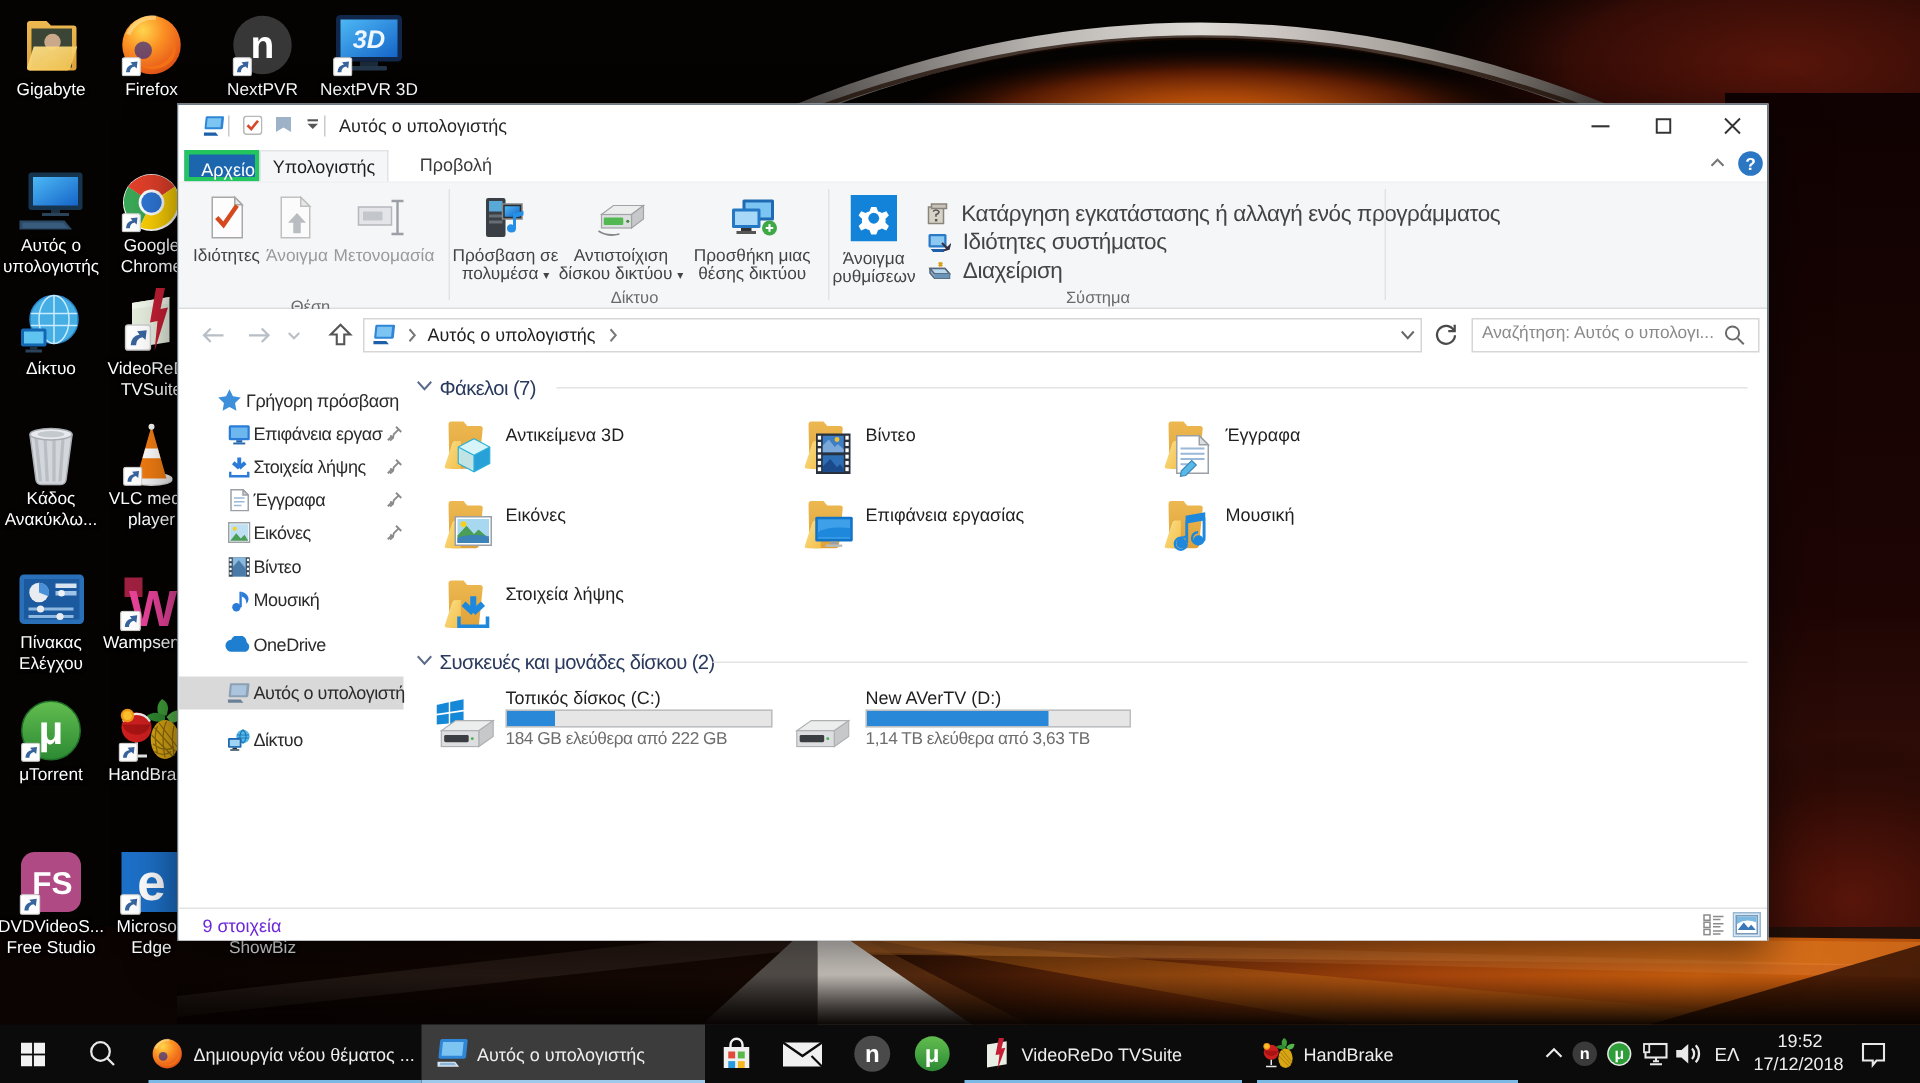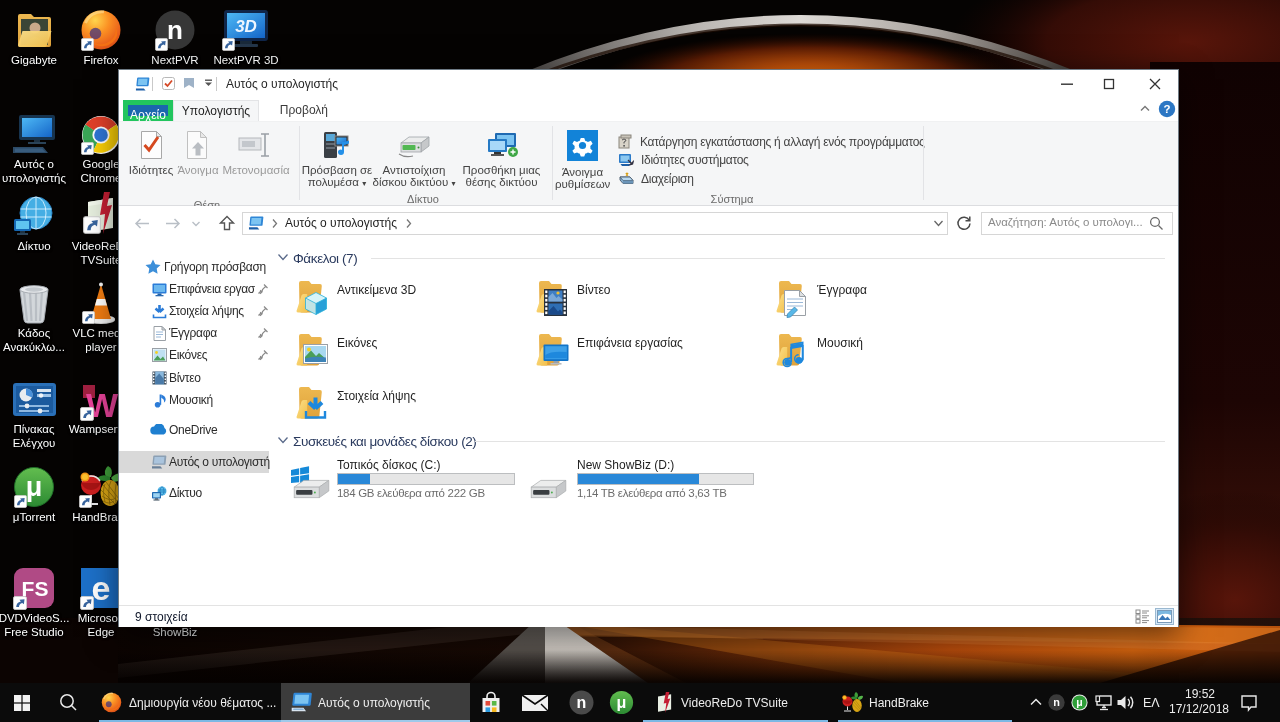--- a/index.html
+++ b/index.html
@@ -15,21 +15,21 @@
 #tabs{top:28px;height:23px;background:#fff}
 #ribbon{top:51px;height:85px;background:#f5f6f7;border-top:1px solid #f0f1f2;border-bottom:1px solid #dcdde0}
 #addrbar{top:136px;height:35px;background:#fff}
 #body{top:171px;height:364.5px;background:#fff}
 #statusbar{top:535px;height:22px;background:#fff;border-top:1px solid #e3e3e3}
 .tab{position:absolute;top:2px;height:21px;line-height:21px;padding:0 13px;font-size:12px;color:#3b3b3b}
 .ribsep{position:absolute;top:4px;height:74px;width:1px;background:#e2e3e6}
 .riblabel{position:absolute;font-size:11px;color:#6a6a6a;text-align:center}
 .ribbtn{position:absolute;text-align:center;font-size:11.5px;color:#444;line-height:12px}
 .ribbtn.gray{color:#9a9a9a}
-.smallcmd{position:absolute;font-size:12px;color:#444;white-space:nowrap;letter-spacing:-0.3px}
+.smallcmd{position:absolute;font-size:15px;color:#444;white-space:nowrap;letter-spacing:-0.3px}
 .navitem{position:absolute;font-size:12px;color:#2b2b2b;white-space:nowrap;letter-spacing:-0.3px}
 .tilelbl{position:absolute;font-size:12px;color:#1f1f1f;white-space:nowrap}
 .hdr{position:absolute;font-size:13.5px;color:#2a3a5e;white-space:nowrap;letter-spacing:-0.4px}
 .hline{position:absolute;height:1px;background:#e3e3e3}
 .gray{color:#6d6d6d}
 #taskbar{position:absolute;left:0;top:683px;width:1280px;height:39px;background:#0b0b0b;z-index:30}
 .tbtxt{position:absolute;font-size:12px;color:#eee;white-space:nowrap}
 .tbline{position:absolute;bottom:0;height:2px;background:#7cb8e4}
 </style>
 </head>
@@ -393,21 +393,21 @@
         <rect x="2" y="13.5" width="12" height="1.4" fill="#333"></rect>
       </svg>
  <svg class="abs" style="left:983px;top:0" width="20" height="28">
         <rect x="2.5" y="9.5" width="9" height="9" fill="none" stroke="#333" stroke-width="1.3"></rect>
       </svg>
  <svg class="abs" style="left:1028px;top:0" width="22" height="28">
         <path d="M3 9 L13 19 M13 9 L3 19" stroke="#333" stroke-width="1.3"></path>
       </svg>
 </div>
 <div class="row" id="tabs">
- <div class="tab" style="left:4px;width:50px;padding:0;text-align:center;background:#1b66ad;color:#fff;border:5px solid #22c55e">Αρχείο</div>
+ <div class="tab" style="left:4px;width:50px;padding:0;text-align:right;background:#1b66ad;color:#fff;border:3px solid #22c55e">Αρχείο</div>
  <div class="tab" style="left:54px;width:86px;padding:0;text-align:center;background:#f5f6f7;border:1px solid #e3e4e6;border-bottom:none;height:22px;color:#1f1f1f">Υπολογιστής</div>
  <div class="tab" style="left:147px;width:62px;padding:0;text-align:right">Προβολή</div>
  <svg class="abs" style="left:1020px;top:6px" width="12" height="10" viewBox="0 0 12 10">
         <path d="M2 6.5 L6 2.5 L10 6.5" stroke="#777" stroke-width="1.4" fill="none"></path>
       </svg>
 
  <svg class="abs" style="left:1039px;top:2px" width="18" height="18" viewBox="0 0 18 18">
         <circle cx="9" cy="9" r="8.2" fill="#2c77c4"></circle>
         <text x="9" y="13" text-anchor="middle" font-size="11.5" font-weight="bold" fill="#fff" font-family="Liberation Sans">?</text>
       </svg>
@@ -770,28 +770,28 @@
 <svg class="abs" style="left:173px;top:237px" width="39" height="25" viewBox="0 0 40 26">
         <use href="#hdd"></use>
       </svg>
 <div class="tilelbl" style="left:218px;top:217px">Τοπικός δίσκος (C:)</div>
 <div class="abs" style="left:218px;top:232px;width:178px;height:12px;border:1px solid #bcbec0;background:#e6e6e6"></div>
 <div class="abs" style="left:219px;top:233px;width:32px;height:10px;background:#2988d8"></div>
 <div class="tilelbl gray" style="left:218px;top:246px;color:#6d6d6d;font-size:11.5px;letter-spacing:-0.3px">184 GB ελεύθερα από 222 GB</div>
 <svg class="abs" style="left:410px;top:237px" width="39" height="25" viewBox="0 0 40 26">
         <use href="#hdd"></use>
       </svg>
-<div class="tilelbl" style="left:458px;top:217px">New ShowBiz (D:)</div>
+<div class="tilelbl" style="left:458px;top:217px">New AVerTV (D:)</div>
 <div class="abs" style="left:458px;top:232px;width:177px;height:12px;border:1px solid #bcbec0;background:#e6e6e6"></div>
 <div class="abs" style="left:459px;top:233px;width:121px;height:10px;background:#2988d8"></div>
 <div class="tilelbl gray" style="left:458px;top:246px;color:#6d6d6d;font-size:11.5px;letter-spacing:-0.3px">1,14 TB ελεύθερα από 3,63 TB</div>
 </div>
 
 <div class="row" id="statusbar">
- <div class="abs" style="left:16px;top:4px;font-size:12px;color:#0f172a">9 στοιχεία</div>
+ <div class="abs" style="left:16px;top:4px;font-size:12px;color:#6d28d9">9 στοιχεία</div>
  <svg class="abs" style="left:1016px;top:3px" width="16" height="15" viewBox="0 0 16 15">
         <g fill="none" stroke="#8a8a8a">
           <rect x="1" y="1" width="4" height="3.5"></rect>
           <rect x="1" y="5.8" width="4" height="3.5"></rect>
           <rect x="1" y="10.6" width="4" height="3.5"></rect>
         </g>
         <g stroke="#8a8a8a">
           <path d="M7 2 h7 M7 4 h5"></path>
           <path d="M7 6.8 h7 M7 8.8 h5"></path>
           <path d="M7 11.6 h7 M7 13.6 h5"></path>

